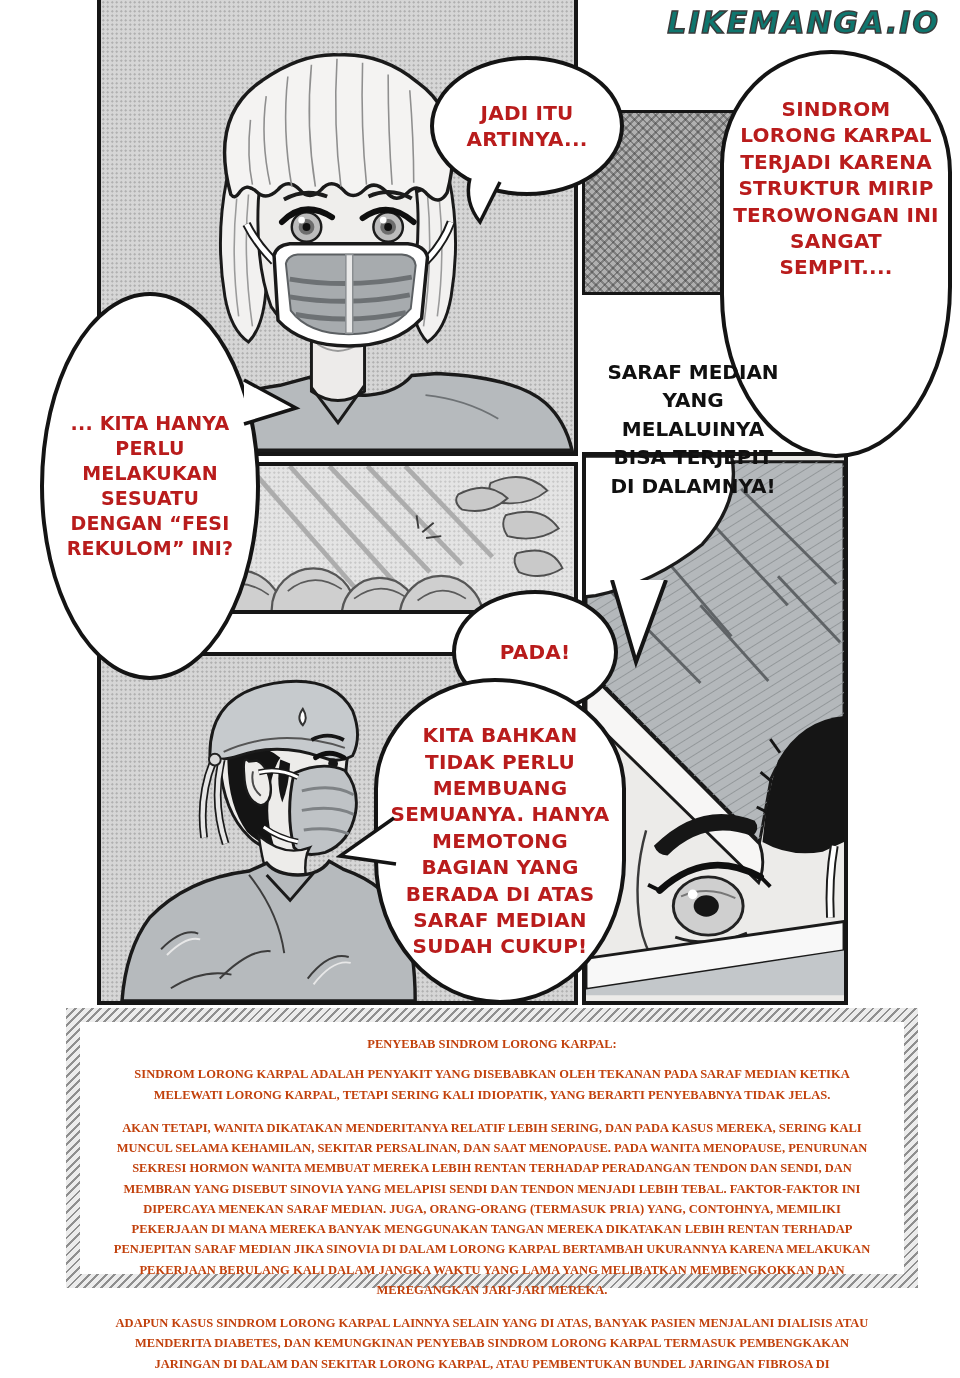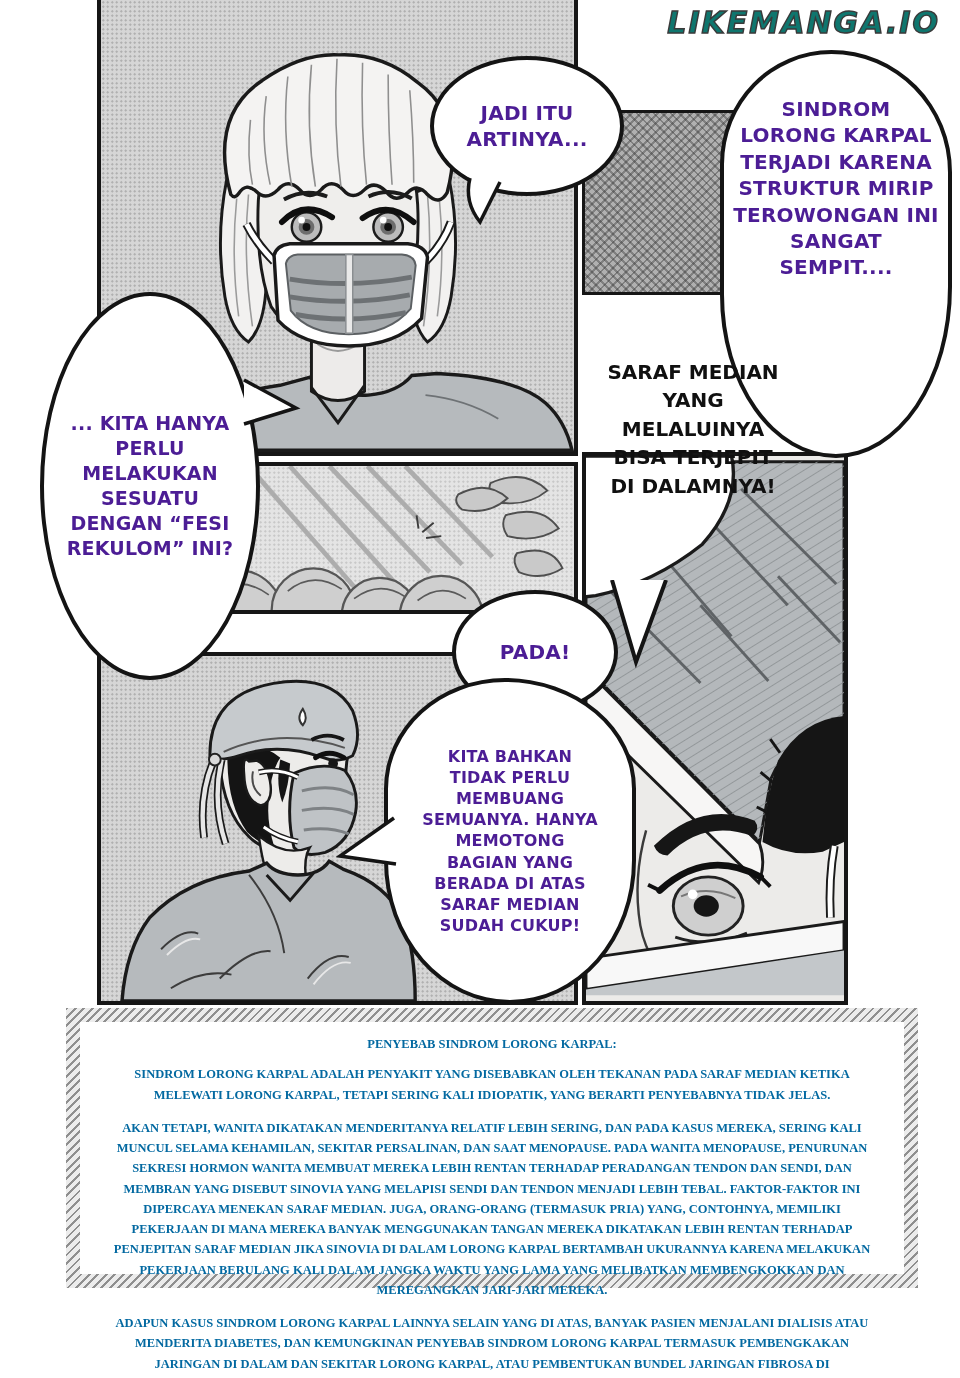--- a/index.html
+++ b/index.html
@@ -21,50 +21,50 @@
   #panel-nurse{left:97px;top:0;width:481px;height:456px;border-top:none;}
   #panel-tissue{left:97px;top:462px;width:481px;height:152px;}
   #panel-surgeon{left:97px;top:652px;width:481px;height:353px;}
   #panel-checker{left:582px;top:110px;width:266px;height:185px;border-width:3px;}
   #panel-eye{left:582px;top:452px;width:266px;height:553px;background:#ecebe9;}
   .panel svg{position:absolute;left:0;top:0;width:100%;height:100%;}
 
   
   .bubble{position:absolute;background:#fff;border:4px solid #141414;z-index:30;
           display:flex;align-items:center;justify-content:center;text-align:center;
-          color:#4c1d95;font-weight:bold;white-space:pre-line;line-height:1.32;
+          color:#b91c1c;font-weight:bold;white-space:pre-line;line-height:1.32;
           font-family:"DejaVu Sans",sans-serif;letter-spacing:0.2px;}
   #bubble-jadi{left:430px;top:56px;width:186px;height:132px;border-radius:50%;font-size:20px;}
   #bubble-sindrom{left:720px;top:50px;width:232px;height:408px;font-size:20px;
           border-radius:48% 52% 50% 50% / 28% 30% 42% 40%;
           align-items:flex-start;padding-top:42px;box-sizing:border-box;}
   #bubble-kita-hanya{left:40px;top:292px;width:212px;height:380px;border-radius:50%;font-size:19px;}
   #bubble-yeah{left:452px;top:590px;width:158px;height:116px;border-radius:50%;font-size:20px;}
-  #bubble-kita-bahkan{left:384px;top:678px;width:244px;height:318px;font-size:16px;
+  #bubble-kita-bahkan{left:374px;top:678px;width:244px;height:318px;font-size:20px;
           border-radius:48% 52% 50% 50% / 34% 34% 44% 44%;}
   .free-text{position:absolute;z-index:30;color:#101010;font-weight:bold;text-align:center;
           white-space:pre-line;line-height:1.42;font-size:20px;
           font-family:"DejaVu Sans",sans-serif;}
   #text-saraf{left:582px;top:358px;width:222px;}
   .tail{position:absolute;z-index:31;}
 
   
   #logo{position:absolute;top:5px;right:20px;z-index:40;font-style:italic;font-weight:bold;
         font-size:30px;letter-spacing:2px;color:#0f766e;
         -webkit-text-stroke:1.4px #3a3a3a;
         text-shadow:0 0 1px #555;}
 
   
   #infobox{position:absolute;left:66px;top:1008px;width:852px;height:280px;z-index:20;
         box-sizing:border-box;
         background:repeating-linear-gradient(135deg,#8f8f8f 0 2px,#ececec 2px 6px);}
   #infobox-inner{position:absolute;left:14px;top:14px;right:14px;bottom:14px;background:#fff;
         padding:12px 26px 3px 26px;box-sizing:border-box;
         font-family:"Liberation Serif",serif;font-weight:700;font-size:12.5px;
-        line-height:1.62;color:#0369a1;text-align:center;}
+        line-height:1.62;color:#c2410c;text-align:center;}
   #infobox-inner .title{margin:0 0 10px 0;}
   #infobox-inner p{margin:7px 0 13px 0;text-align:center;}
 </style>
 </head>
 <body>
 
 <div class="page">
 
   <div id="logo">LIKEMANGA.IO</div>
 

